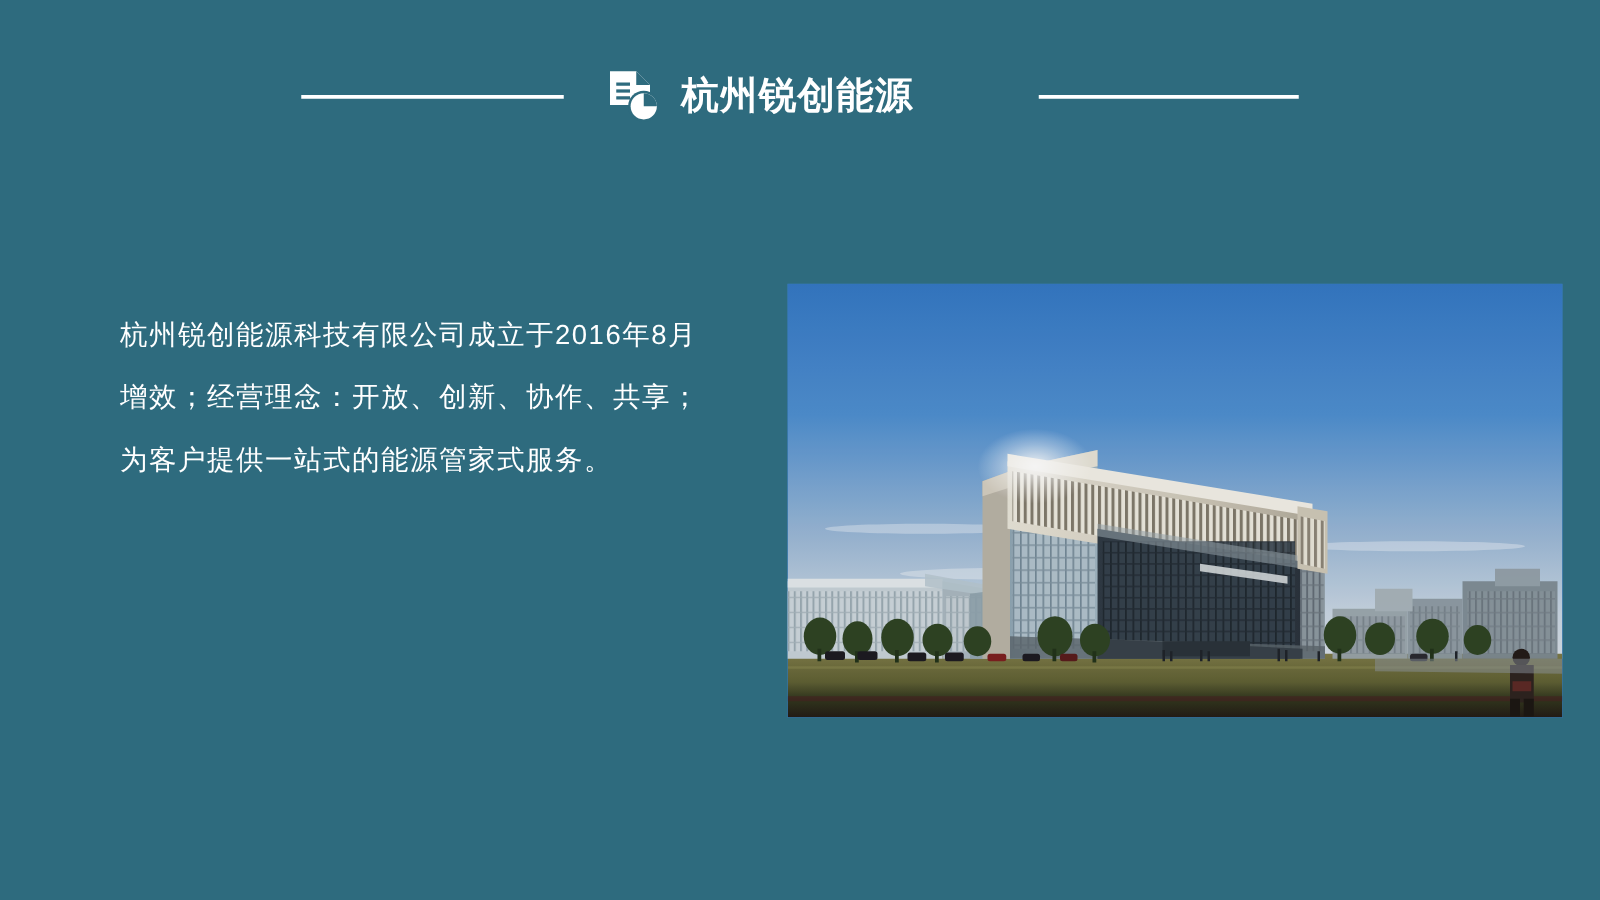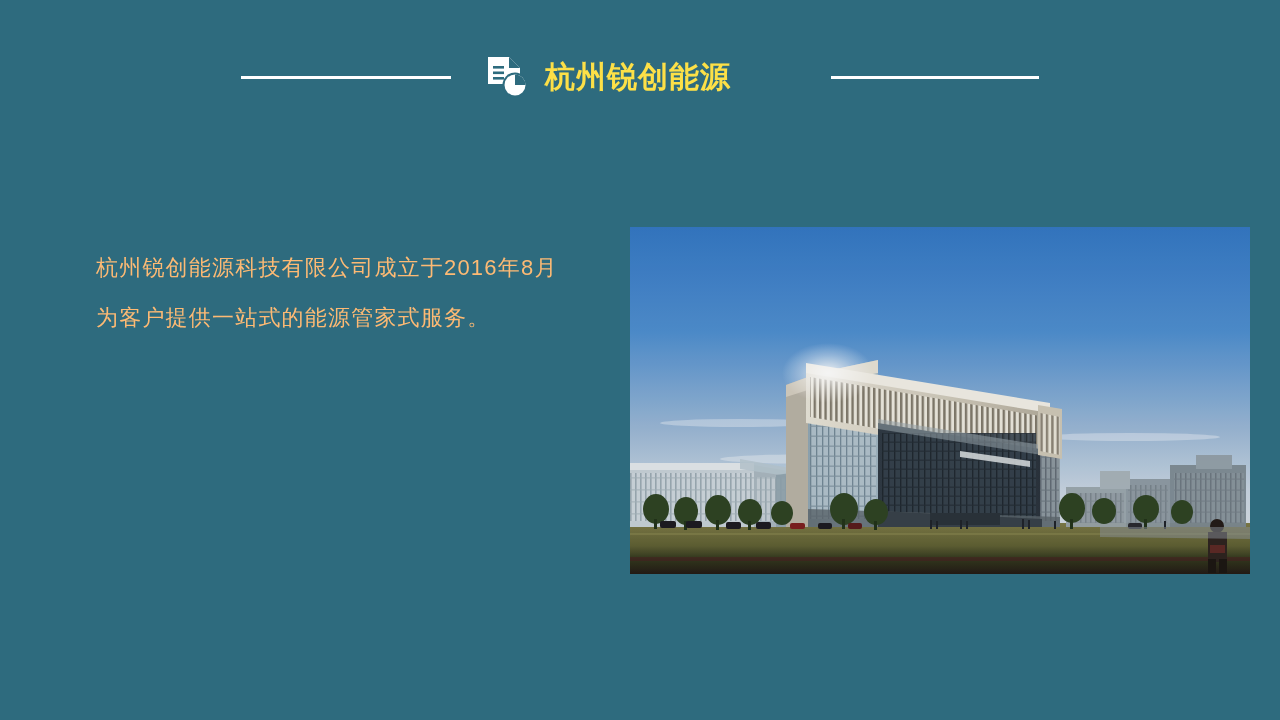--- a/index.html
+++ b/index.html
@@ -45,38 +45,38 @@
     align-items: center;
     flex: none;
   }
   .brand-icon {
     width: 48px;
     height: 48px;
     flex: none;
     display: block;
   }
   .brand-title {
-    color: #fde047;
+    color: #ffffff;
     font-size: 30px;
     font-weight: bold;
     letter-spacing: 1px;
     margin-left: 14px;
     white-space: nowrap;
     line-height: 1;
   }
 
   
   .copy {
     position: absolute;
     left: 96px;
     top: 243px;
     width: 510px;
   }
   .copy-line {
-    color: #fdba74;
+    color: #ffffff;
     font-size: 22px;
     line-height: 50px;
     letter-spacing: 1.2px;
     white-space: nowrap;
   }
 
   
   .photo {
     position: absolute;
     left: 630px;
@@ -114,20 +114,21 @@
         </svg>
       </span>
       <span class="brand-title">杭州锐创能源</span>
     </div>
 
     <div class="rule rule-right"></div>
   </div>
 
   <div class="copy">
     <div class="copy-line">杭州锐创能源科技有限公司成立于2016年8月</div>
+    <div class="copy-line">增效；经营理念：开放、创新、协作、共享；</div>
     <div class="copy-line">为客户提供一站式的能源管家式服务。</div>
   </div>
 
   <div class="photo">
     <svg width="620" height="347" viewBox="0 0 620 347" aria-hidden="true">
       <defs>
         <linearGradient id="sky" x1="0" y1="0" x2="0" y2="1">
           <stop offset="0%" stop-color="#3578c4"></stop>
           <stop offset="35%" stop-color="#4f8fd0"></stop>
           <stop offset="68%" stop-color="#9db9d6"></stop>

